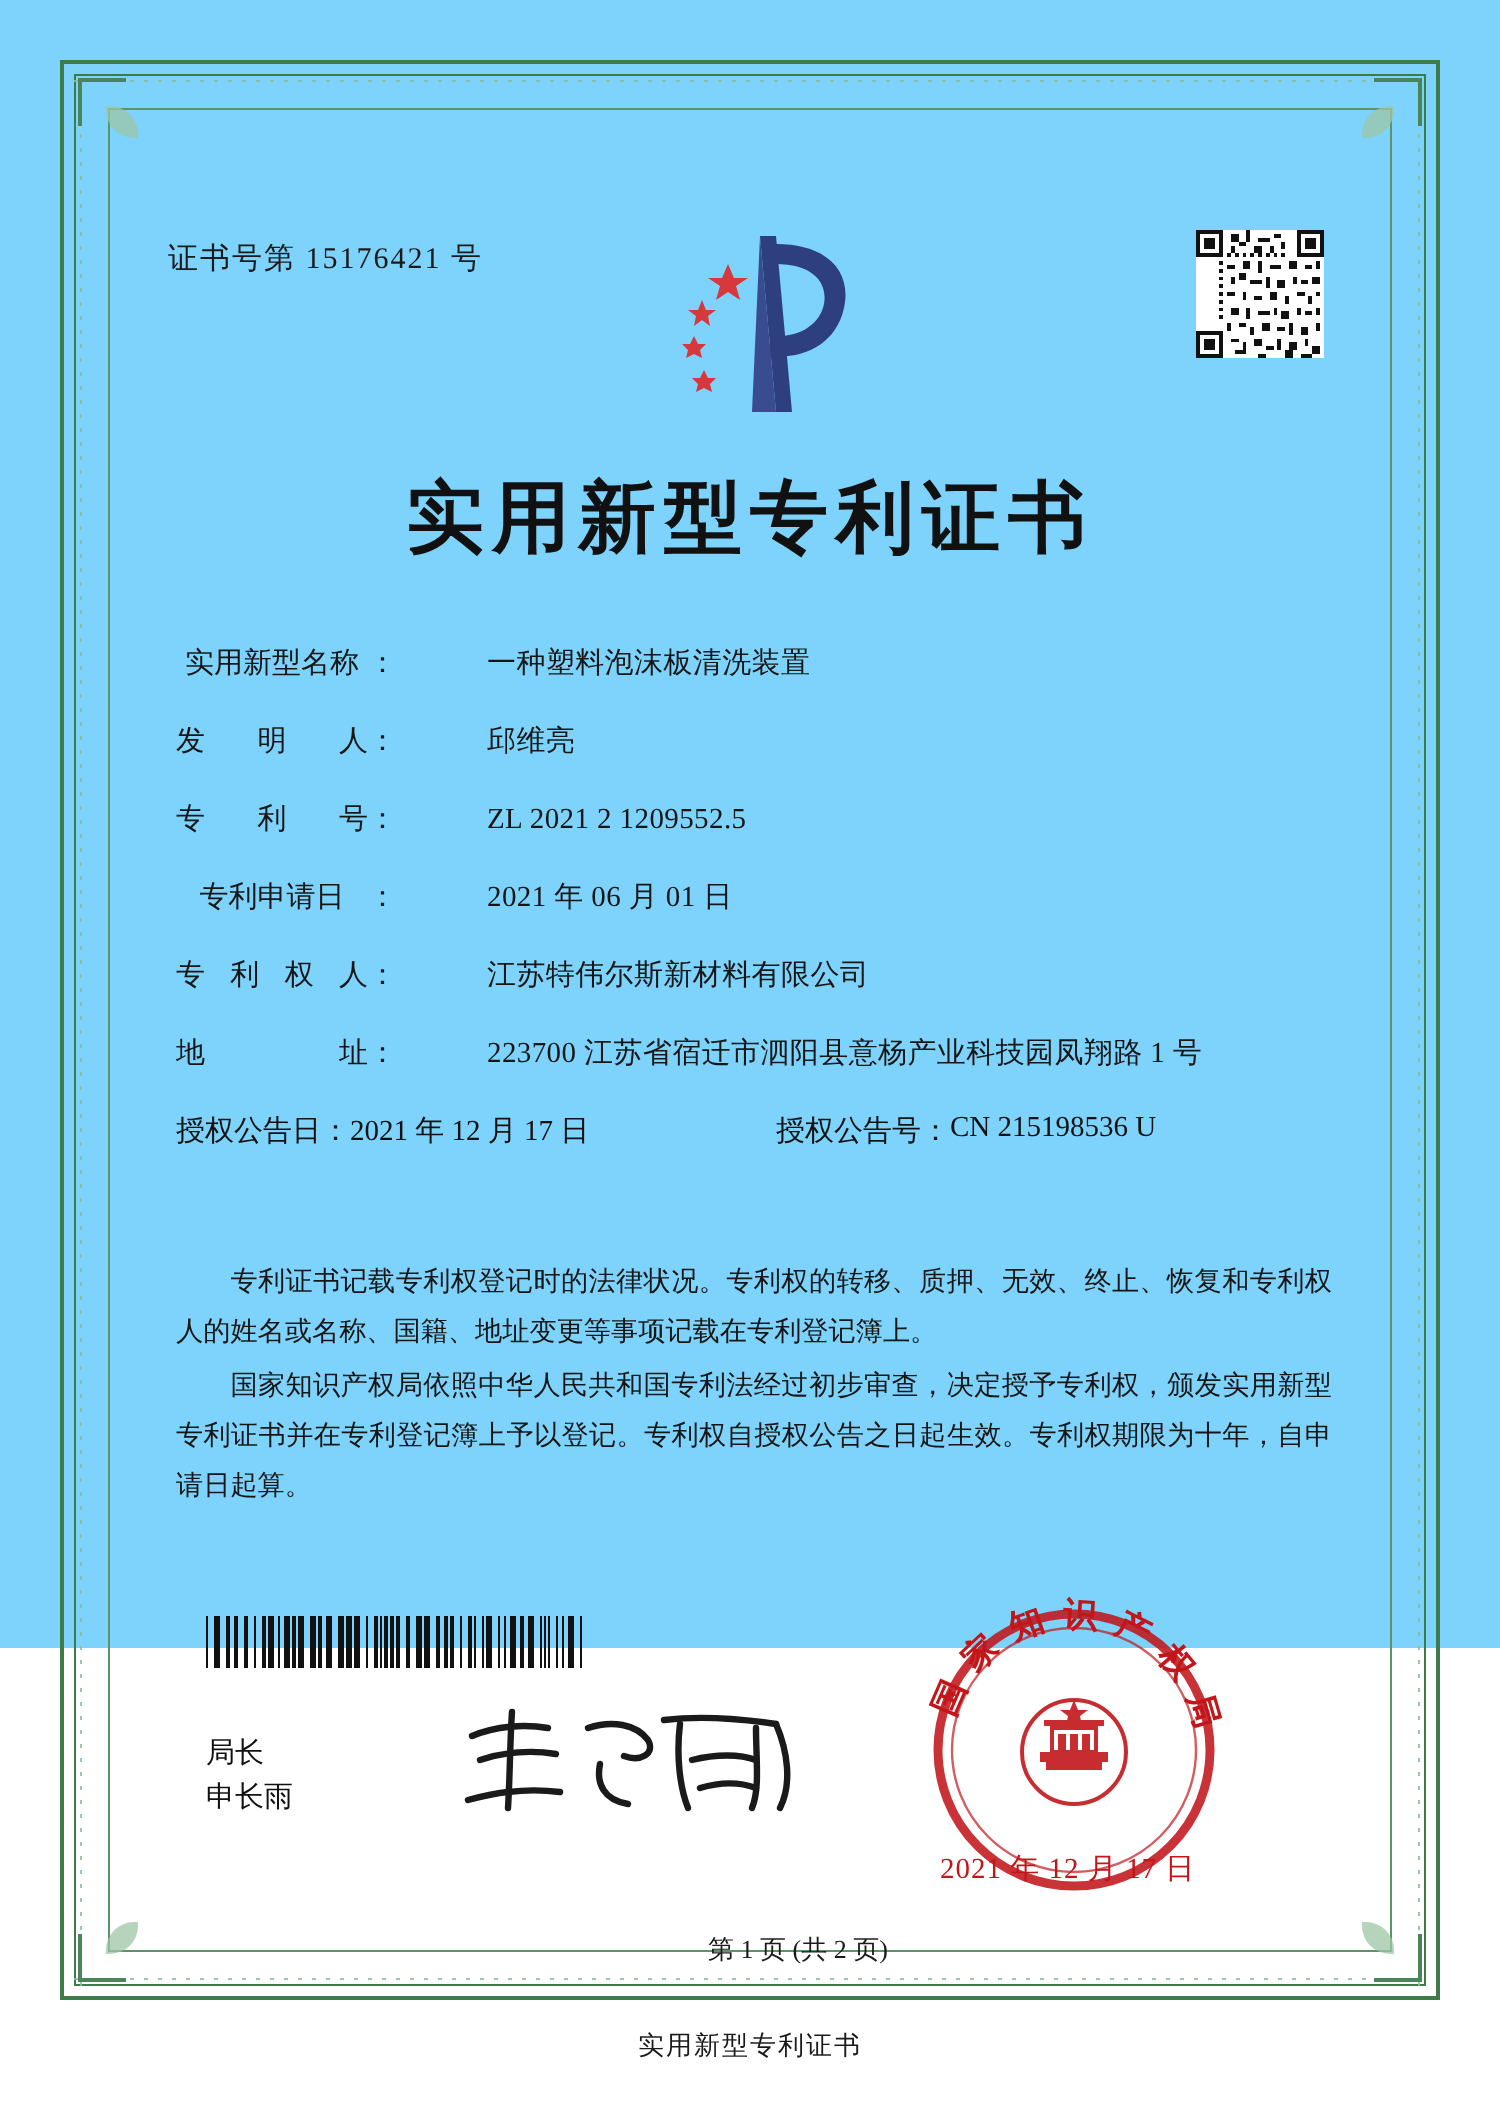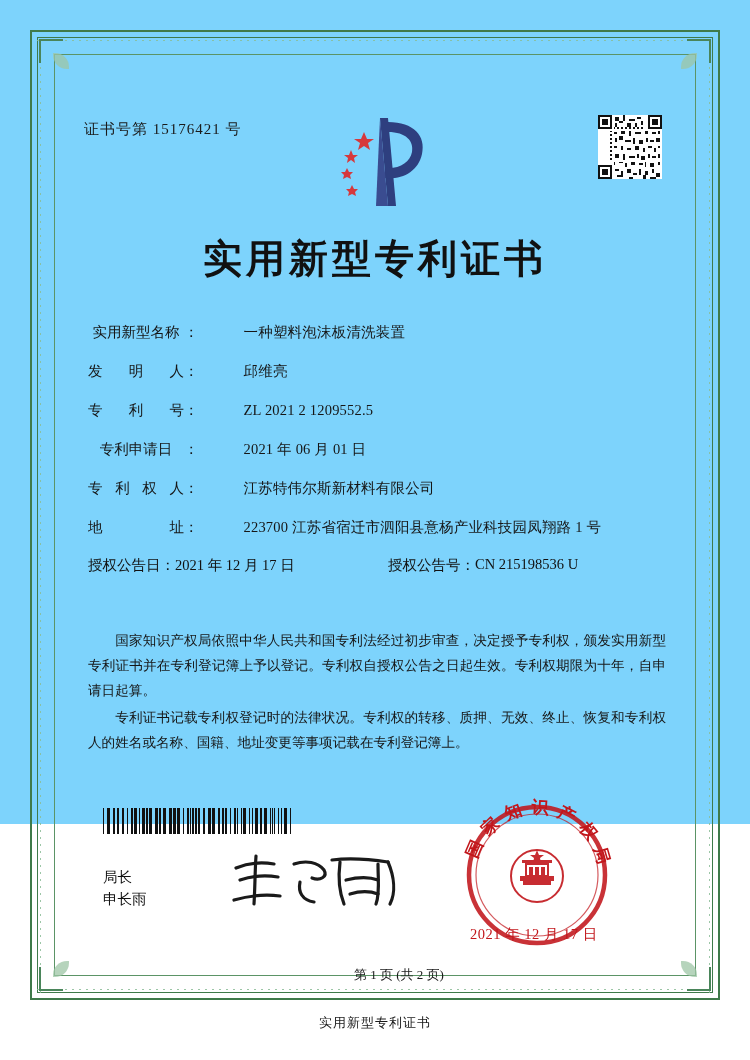--- a/index.html
+++ b/index.html
@@ -456,22 +456,22 @@
       <span class="inline-right">
         <span class="inline-label">授权公告号</span>
         <span>：</span>
         <span>CN 215198536 U</span>
       </span>
     </div>
 
   </div>
 
   <div class="paras">
+    <p>专利证书记载专利权登记时的法律状况。专利权的转移、质押、无效、终止、恢复和专利权人的姓名或名称、国籍、地址变更等事项记载在专利登记簿上。</p>
     <p>国家知识产权局依照中华人民共和国专利法经过初步审查，决定授予专利权，颁发实用新型专利证书并在专利登记簿上予以登记。专利权自授权公告之日起生效。专利权期限为十年，自申请日起算。</p>
-    <p>专利证书记载专利权登记时的法律状况。专利权的转移、质押、无效、终止、恢复和专利权人的姓名或名称、国籍、地址变更等事项记载在专利登记簿上。</p>
   </div>
 
   <div class="barcode" id="barcode"><i style="width:1px;margin-right:3px"></i><i style="width:3px;margin-right:3px"></i><i style="width:2px;margin-right:2px"></i><i style="width:2px;margin-right:3px"></i><i style="width:2px;margin-right:3px"></i><i style="width:1px;margin-right:3px"></i><i style="width:2px;margin-right:1px"></i><i style="width:3px;margin-right:2px"></i><i style="width:1px;margin-right:2px"></i><i style="width:3px;margin-right:1px"></i><i style="width:2px;margin-right:1px"></i><i style="width:3px;margin-right:3px"></i><i style="width:3px;margin-right:1px"></i><i style="width:2px;margin-right:2px"></i><i style="width:3px;margin-right:3px"></i><i style="width:3px;margin-right:1px"></i><i style="width:3px;margin-right:1px"></i><i style="width:3px;margin-right:3px"></i><i style="width:1px;margin-right:3px"></i><i style="width:2px;margin-right:1px"></i><i style="width:1px;margin-right:1px"></i><i style="width:2px;margin-right:1px"></i><i style="width:2px;margin-right:1px"></i><i style="width:2px;margin-right:3px"></i><i style="width:2px;margin-right:3px"></i><i style="width:3px;margin-right:1px"></i><i style="width:3px;margin-right:3px"></i><i style="width:2px;margin-right:2px"></i><i style="width:2px;margin-right:1px"></i><i style="width:2px;margin-right:3px"></i><i style="width:1px;margin-right:3px"></i><i style="width:2px;margin-right:1px"></i><i style="width:1px;margin-right:3px"></i><i style="width:1px;margin-right:1px"></i><i style="width:3px;margin-right:3px"></i><i style="width:1px;margin-right:2px"></i><i style="width:1px;margin-right:2px"></i><i style="width:3px;margin-right:2px"></i><i style="width:2px;margin-right:2px"></i><i style="width:3px;margin-right:3px"></i><i style="width:1px;margin-right:1px"></i><i style="width:1px;margin-right:1px"></i><i style="width:1px;margin-right:3px"></i><i style="width:1px;margin-right:2px"></i><i style="width:1px;margin-right:2px"></i><i style="width:3px;margin-right:3px"></i><i style="width:1px;margin-right:1px"></i></div>
 
   <div class="director-block">
     <div>局长</div>
     <div>申长雨</div>
   </div>
 
   <div class="signature">

